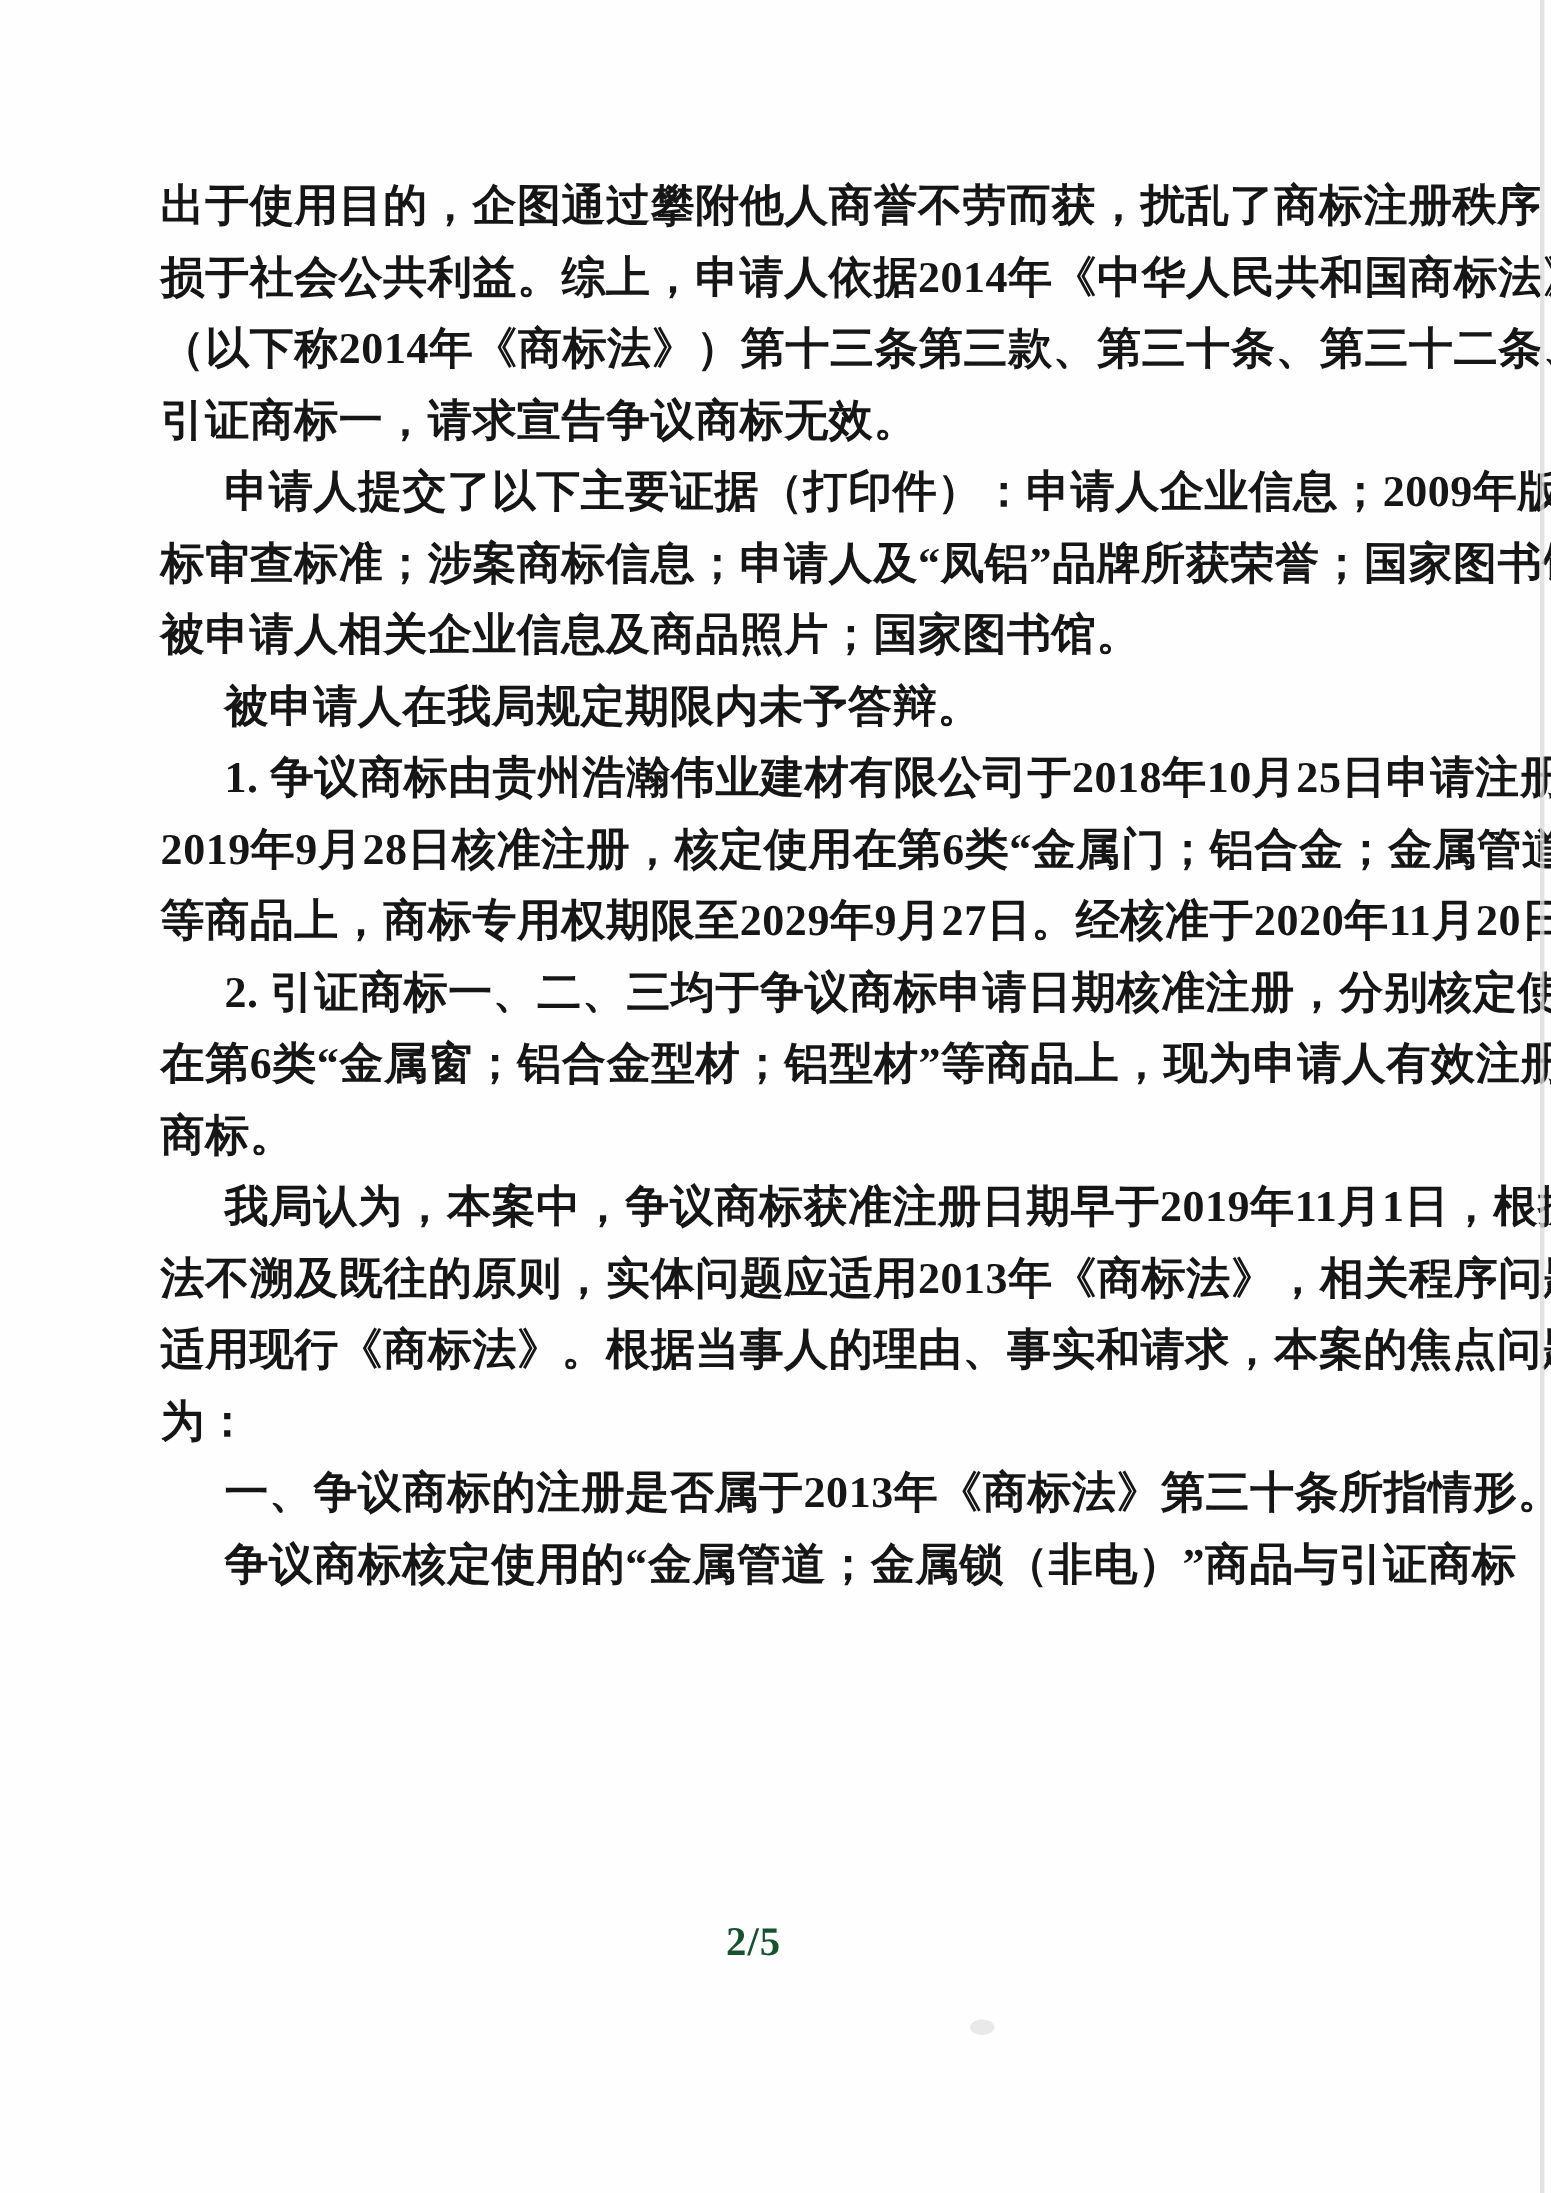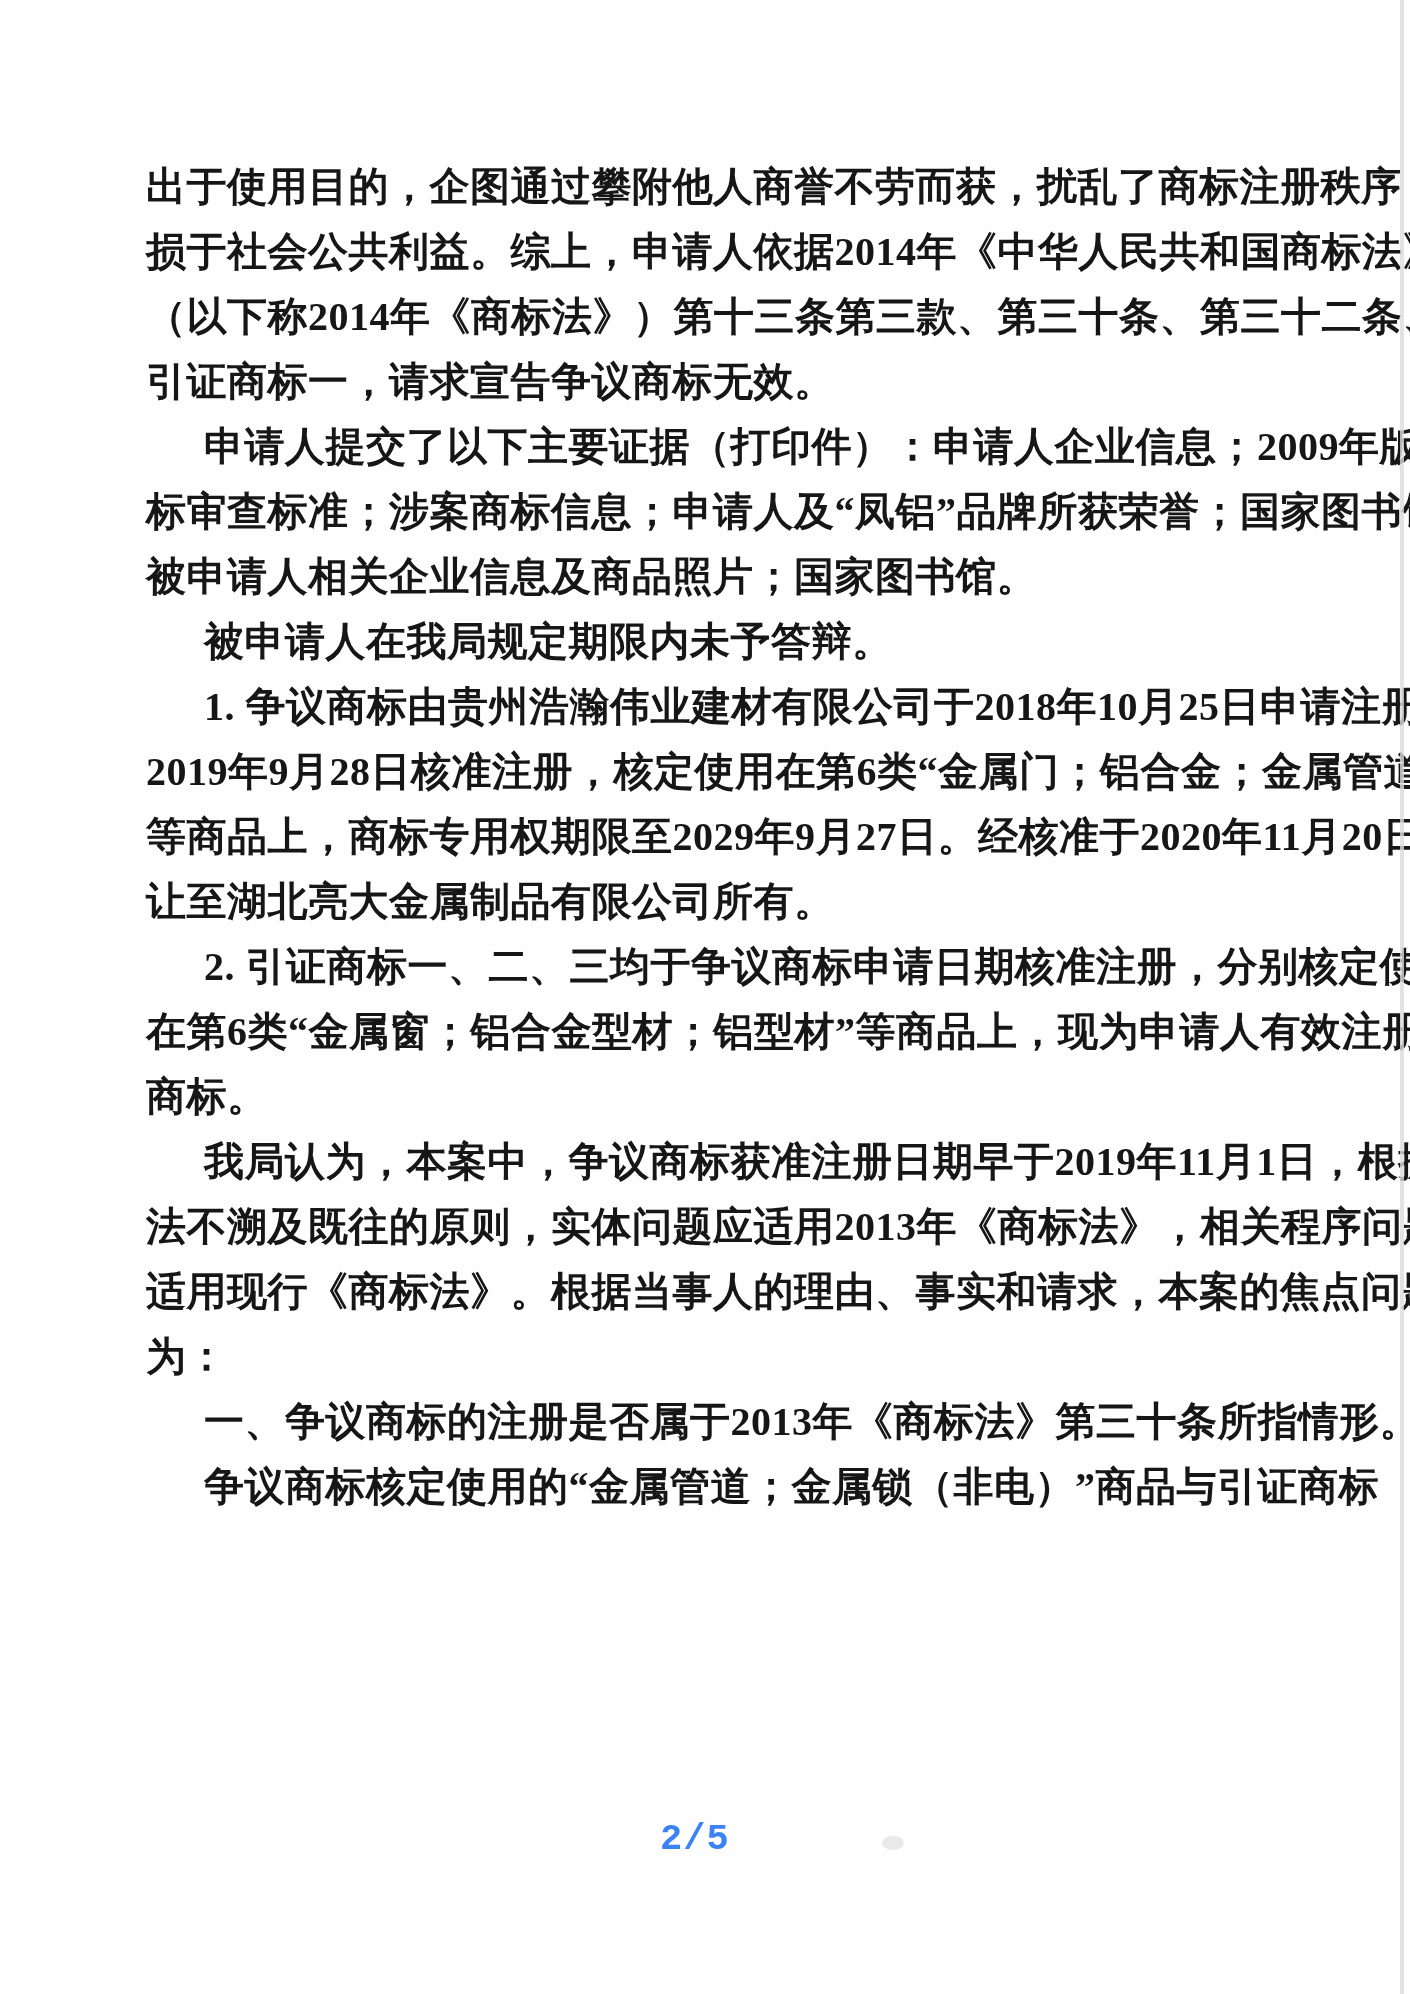--- a/index.html
+++ b/index.html
@@ -29,26 +29,26 @@
     font-weight: 600;
     white-space: pre;
     letter-spacing: 0.5px;
   }
   .line.indent {
     padding-left: 58px;
   }
   .footer {
     position: absolute;
     left: 660px;
-    top: 1818px;
+    top: 1744px;
     width: 100px;
-    font-family: Liberation Mono, monospace;
+    font-family: Liberation Serif, serif;
     font-size: 37px;
     font-weight: 700;
-    color: #3b82f6;
+    color: #14532d;
     letter-spacing: 1px;
   }
   .scan-line-right {
     position: absolute;
     left: 1400px;
     top: 0;
     width: 4px;
     height: 1994px;
     background: #dcdcdc;
     opacity: 0.8;
@@ -73,21 +73,20 @@
     <div class="line">损于社会公共利益。综上，申请人依据2014年《中华人民共和国商标法》</div>
     <div class="line">（以下称2014年《商标法》）第十三条第三款、第三十条、第三十二条、第</div>
     <div class="line">引证商标一，请求宣告争议商标无效。</div>
     <div class="line indent">申请人提交了以下主要证据（打印件）：申请人企业信息；2009年版商</div>
     <div class="line">标审查标准；涉案商标信息；申请人及“凤铝”品牌所获荣誉；国家图书馆</div>
     <div class="line">被申请人相关企业信息及商品照片；国家图书馆。</div>
     <div class="line indent">被申请人在我局规定期限内未予答辩。</div>
     <div class="line indent">1. 争议商标由贵州浩瀚伟业建材有限公司于2018年10月25日申请注册，</div>
     <div class="line">2019年9月28日核准注册，核定使用在第6类“金属门；铝合金；金属管道”</div>
     <div class="line">等商品上，商标专用权期限至2029年9月27日。经核准于2020年11月20日转</div>
-    <div class="line">让至湖北亮大金属制品有限公司所有。</div>
     <div class="line indent">2. 引证商标一、二、三均于争议商标申请日期核准注册，分别核定使用</div>
     <div class="line">在第6类“金属窗；铝合金型材；铝型材”等商品上，现为申请人有效注册</div>
     <div class="line">商标。</div>
     <div class="line indent">我局认为，本案中，争议商标获准注册日期早于2019年11月1日，根据</div>
     <div class="line">法不溯及既往的原则，实体问题应适用2013年《商标法》，相关程序问题仍</div>
     <div class="line">适用现行《商标法》。根据当事人的理由、事实和请求，本案的焦点问题</div>
     <div class="line">为：</div>
     <div class="line indent">一、争议商标的注册是否属于2013年《商标法》第三十条所指情形。</div>
     <div class="line indent">争议商标核定使用的“金属管道；金属锁（非电）”商品与引证商标</div>
   </div>

